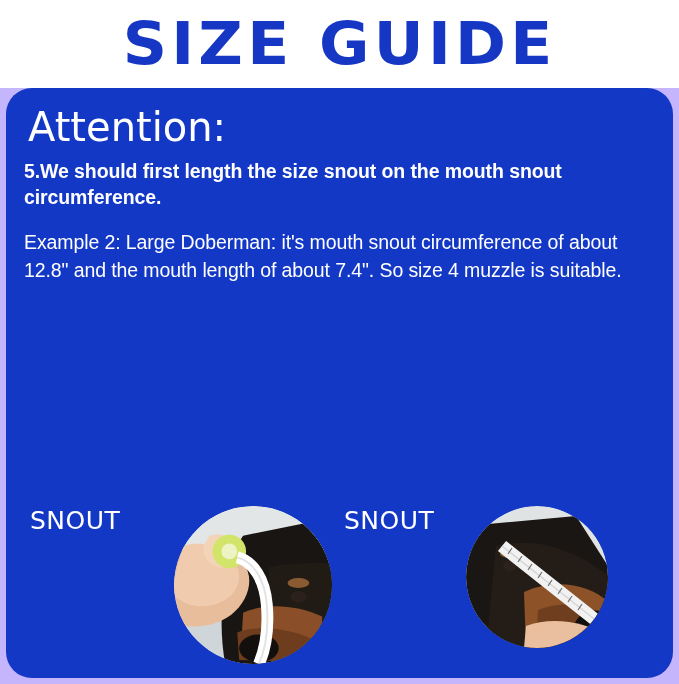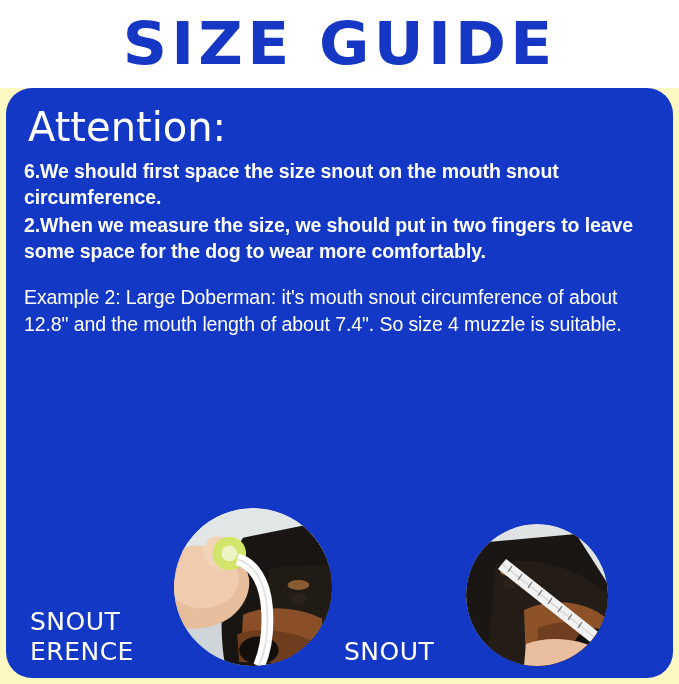--- a/index.html
+++ b/index.html
@@ -11,21 +11,21 @@
   body {
     width: 679px;
     height: 684px;
     font-family: "Liberation Sans", sans-serif;
     overflow: hidden;
   }
   .page {
     position: relative;
     width: 679px;
     height: 684px;
-    background: #fef9c3;
+    background: #c4b5fd;
   }
   .title-bar {
     height: 88px;
     display: flex;
     align-items: center;
     justify-content: center;
     background: #ffffff;
   }
   .title-text {
     font-family: "DejaVu Sans", sans-serif;
@@ -74,21 +74,21 @@
   .spacer-sm { height: 12px; }
   .spacer-xs { height: 5px; }
 
   .photo-row {
     position: absolute;
     left: 18px;
     right: 18px;
     bottom: 12px;
     height: 160px;
     display: flex;
-    align-items: flex-end;
+    align-items: flex-start;
   }
   .label-block {
     font-family: "DejaVu Sans", sans-serif;
     font-weight: 400;
     font-size: 25px;
     line-height: 1.18;
     letter-spacing: 0.5px;
     color: #ffffff;
   }
   .label-left { width: 148px; text-align: left; padding-left: 6px; }
@@ -119,37 +119,33 @@
 
   <div class="title-bar">
     <div class="title-text">SIZE GUIDE</div>
   </div>
 
   <div class="blue-card">
 
     <div class="attention">Attention:</div>
 
     <div class="bold-block">
-      <span>6.We should </span><span class="hl">first space</span><span> the size snout on the </span><span class="hl">mouth snout circumference</span><span>.</span>
+      <span>5.We should </span><span class="hl">first length</span><span> the size snout on the </span><span class="hl">mouth snout circumference</span><span>.</span>
     </div>
 
-    <div class="bold-block">
-      <span>2.When we measure the size, we should put in </span><span class="hl">two fingers</span><span> to leave some space for the dog to wear more comfortably.</span>
-    </div>
 
     <div class="spacer-sm"></div>
 
     <div class="spacer-xs"></div>
     <div class="light-block">Example 2: Large Doberman: it's mouth snout circumference of about 12.8" and the mouth length of about 7.4".  So size 4 muzzle is suitable.</div>
 
     <div class="photo-row">
 
       <div class="label-block label-left">
         <div>SNOUT</div>
-        <div>ERENCE</div>
       </div>
 
       <div class="photo photo-left">
         <svg viewBox="0 0 160 160" preserveAspectRatio="xMidYMid slice">
           <defs>
             <clipPath id="c1">
                 <circle cx="80" cy="80" r="80"></circle>
               </clipPath>
           </defs>
           <g clip-path="url(#c1)">

